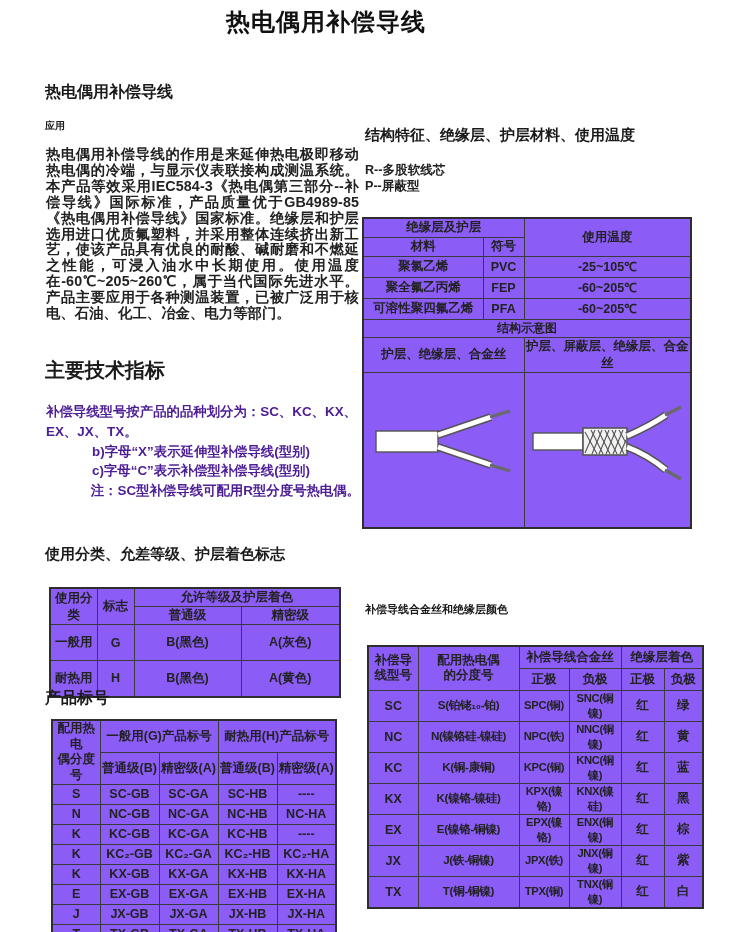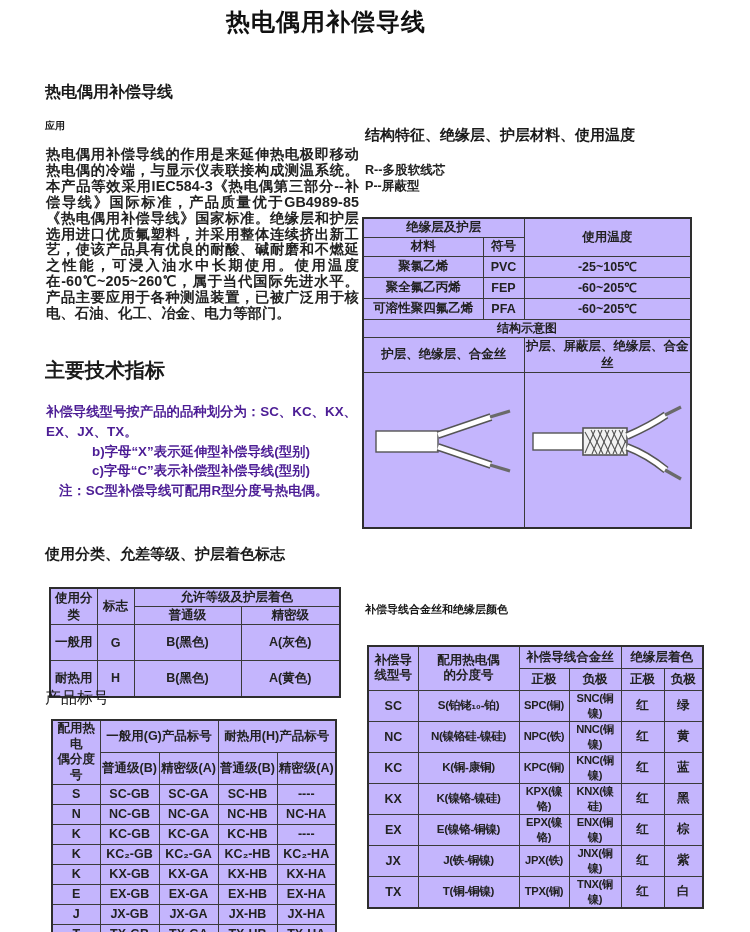--- a/index.html
+++ b/index.html
@@ -19,34 +19,34 @@
     position:absolute; left:46px; top:147px; width:313px;
     font-size:14.3px; line-height:15.9px; text-align:justify; text-justify:inter-ideograph;
     font-weight:600; color:#222; letter-spacing:0.1px;
   }
   .h-tech { position:absolute; left:45px; top:357px; font-size:20px; font-weight:bold; }
   .tech-lines {
     position:absolute; left:46px; top:402px; width:314px;
     font-size:13.4px; line-height:19.8px; font-weight:600; color:#4c1d95;
   }
   .h-class { position:absolute; left:45px; top:545px; font-size:15px; font-weight:bold; }
-  .h-product { position:absolute; left:45px; top:688px; font-size:16px; font-weight:normal; }
+  .h-product { position:absolute; left:45px; top:688px; font-size:16px; font-weight:bold; }
 
   
   .h-structure { position:absolute; left:365px; top:126px; font-size:15px; font-weight:bold; }
   .legend {
     position:absolute; left:365px; top:163px;
     font-size:12.6px; line-height:15.5px; font-weight:600; color:#222;
   }
   .h-colors { position:absolute; left:365px; top:602px; font-size:11px; font-weight:bold; }
 
   
   table.tbl {
     position:absolute; border-collapse:collapse; table-layout:fixed;
-    border:2px solid #2e2e2e; background:#c4b5fd;
+    border:2px solid #2e2e2e; background:#8b5cf6;
   }
   .tbl th, .tbl td {
     border:1px solid #3a3a3a; text-align:center; vertical-align:middle;
     font-weight:600; color:#222; padding:0 1px; overflow:hidden;
   }
   .tbl-class   { left:49px;  top:587px; width:290px; font-size:12.5px; }
   .tbl-class th { height:17px; } .tbl-class td { height:36px;margin-left:20px; }
   .tbl-product { left:51px;  top:719px; width:284px; font-size:12.5px; }
   .tbl-product th { height:18px; } .tbl-product td { height:20px; }
   .tbl-structure { left:362px; top:217px; width:328px; font-size:12.5px; }
@@ -72,21 +72,21 @@
   <div class="subtitle">热电偶用补偿导线</div>
 
   <div class="h-app">应用</div>
   <div class="app-body">热电偶用补偿导线的作用是来延伸热电极即移动热电偶的冷端，与显示仪表联接构成测温系统。本产品等效采用IEC584-3《热电偶第三部分--补偿导线》国际标准，产品质量优于GB4989-85《热电偶用补偿导线》国家标准。绝缘层和护层选用进口优质氟塑料，并采用整体连续挤出新工艺，使该产品具有优良的耐酸、碱耐磨和不燃延之性能，可浸入油水中长期使用。使用温度在-60℃~205~260℃，属于当代国际先进水平。产品主要应用于各种测温装置，已被广泛用于核电、石油、化工、冶金、电力等部门。</div>
 
   <div class="h-tech">主要技术指标</div>
   <div class="tech-lines">
       <div style="padding-left: 0px;">补偿导线型号按产品的品种划分为：SC、KC、KX、EX、JX、TX。</div>
       <div style="padding-left: 46px;">b)字母“X”表示延伸型补偿导线(型别)</div>
       <div style="padding-left: 46px;">c)字母“C”表示补偿型补偿导线(型别)</div>
-      <div style="padding-left: 13px;">注：SC型补偿导线可配用R型分度号热电偶。</div>
+      <div style="padding-left: 13px; text-align: right;">注：SC型补偿导线可配用R型分度号热电偶。</div>
     </div>
 
   <div class="h-class">使用分类、允差等级、护层着色标志</div>
   <table class="tbl tbl-class">
     <colgroup>
         <col style="width:47px">
         <col style="width:37px">
         <col style="width:107px">
         <col style="width:99px">
       </colgroup>

